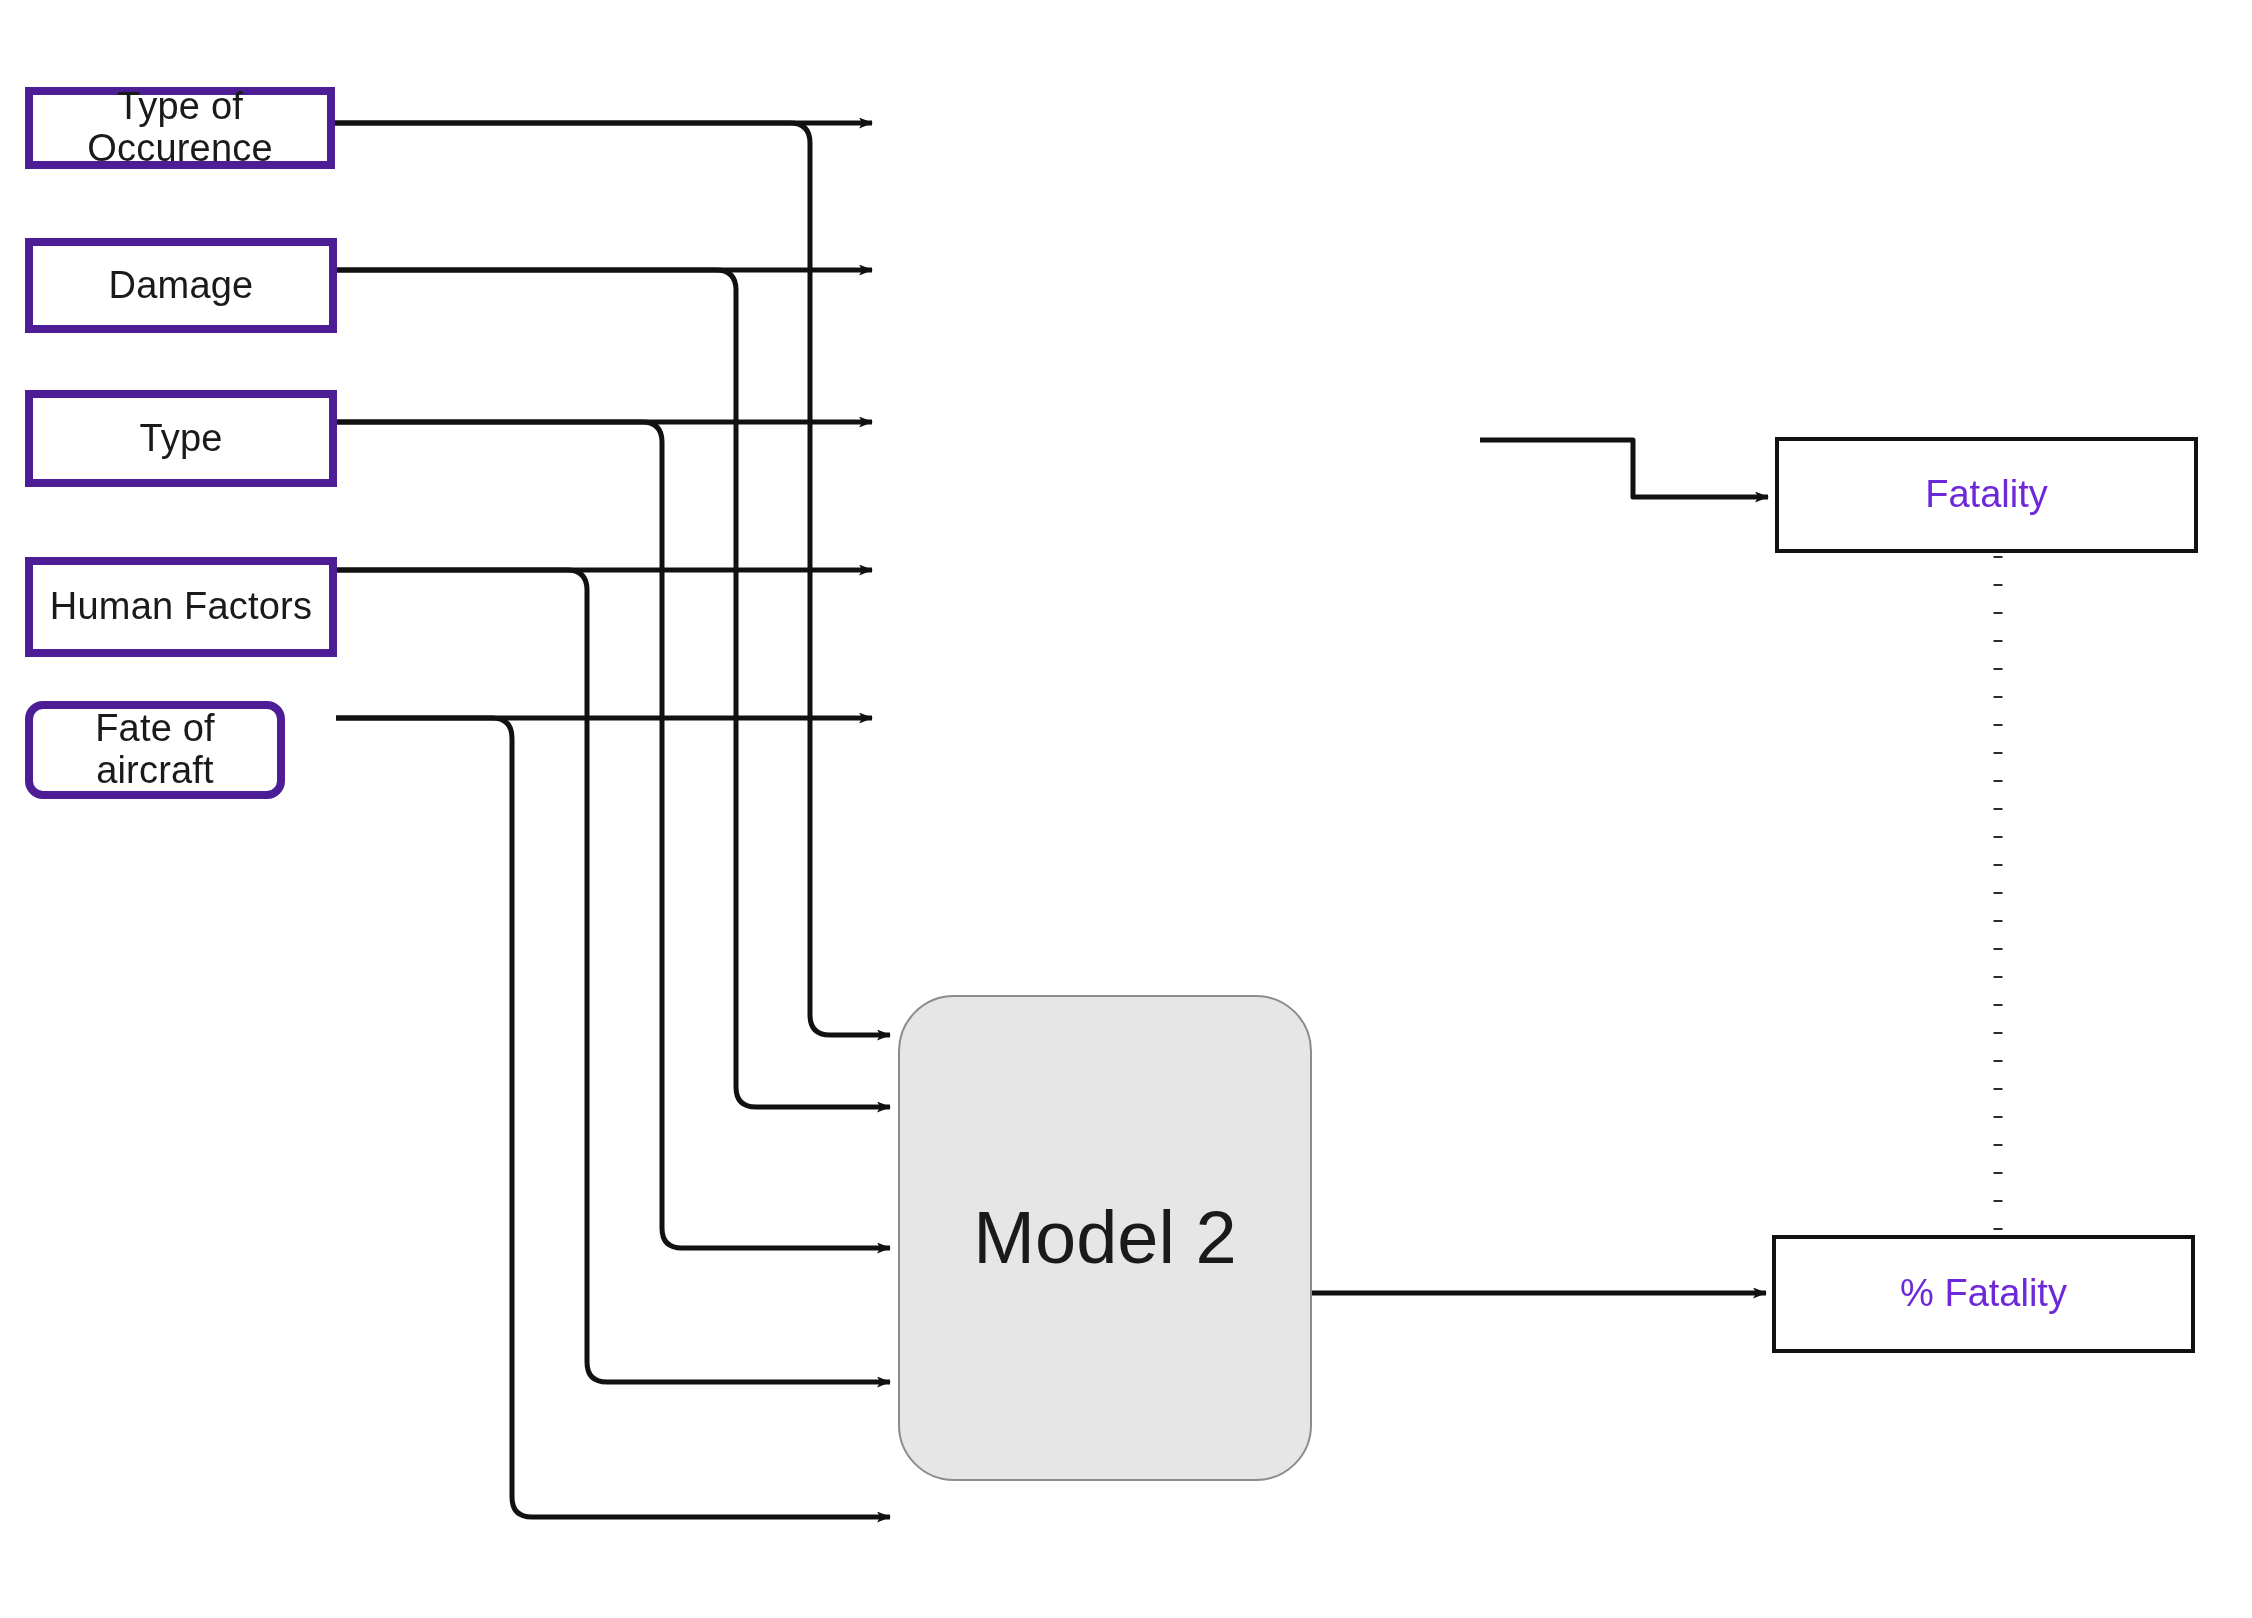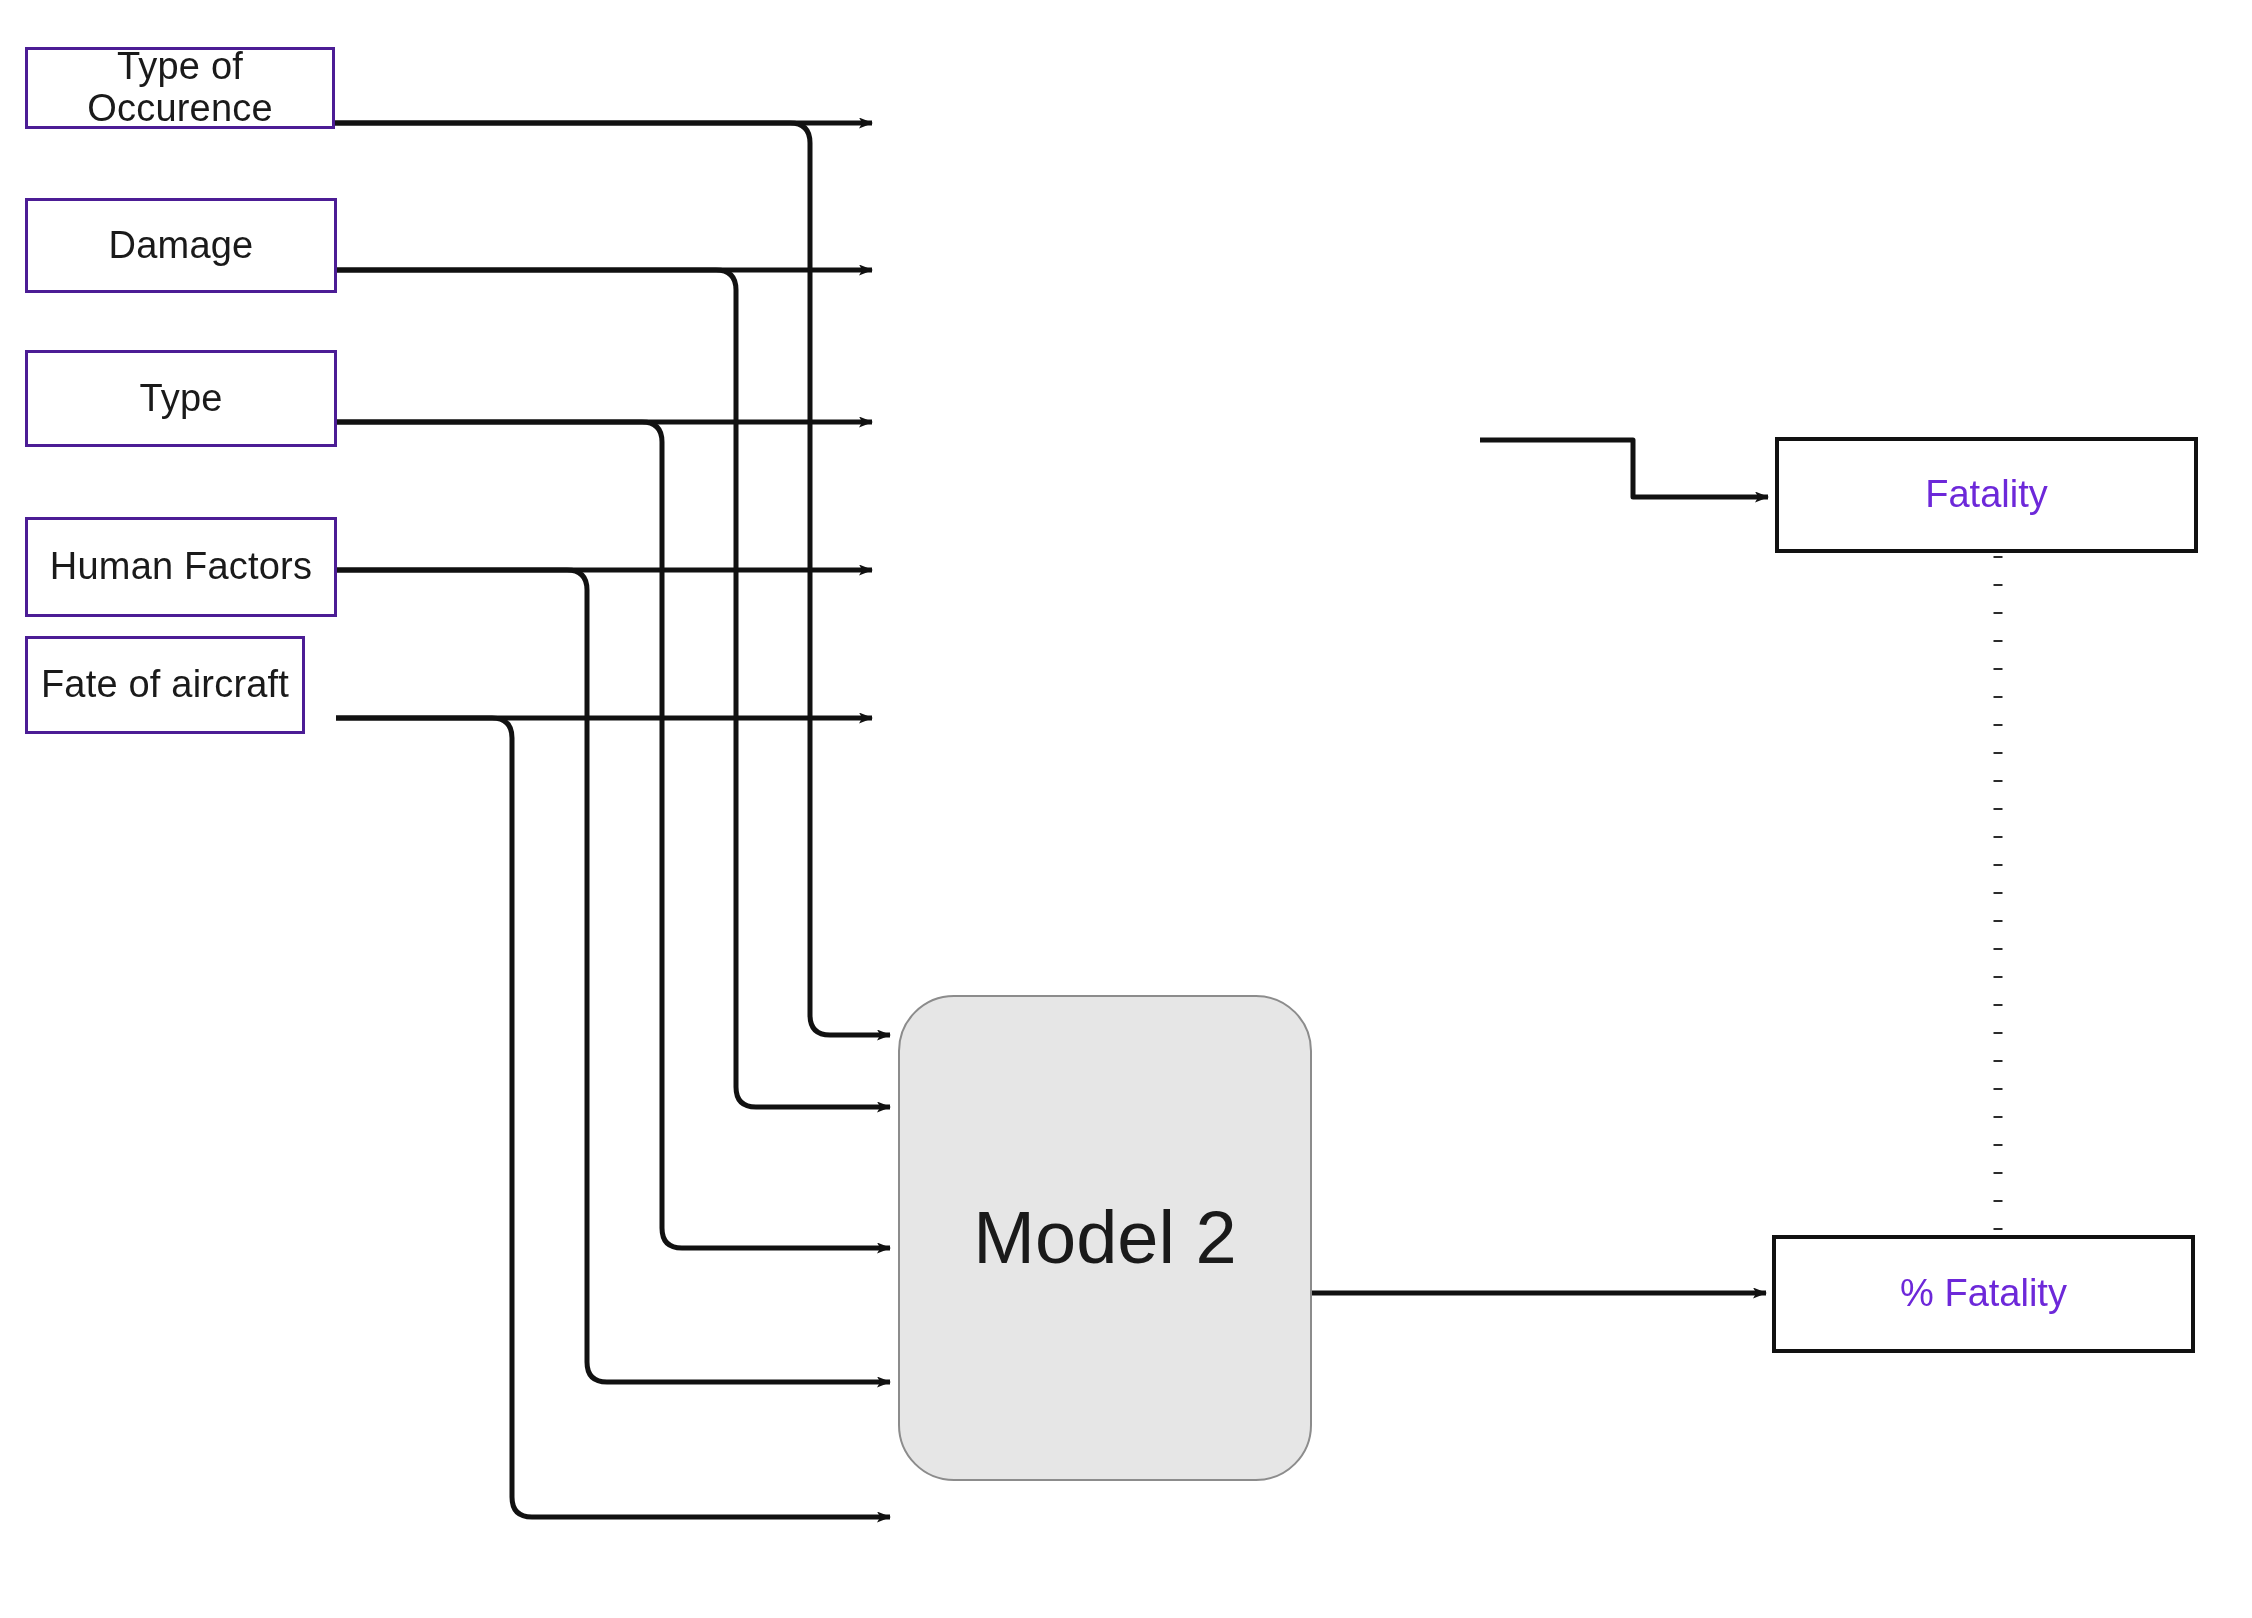--- a/index.html
+++ b/index.html
@@ -29,24 +29,25 @@
   .node {
     position: absolute;
     box-sizing: border-box;
     display: flex;
     align-items: center;
     justify-content: center;
     text-align: center;
   }
   .input-box {
     background: #ffffff;
-    border: 3px solid #4c1d95;
+    border: 8px solid #4c1d95;
     color: #1a1a1a;
     font-size: 38px;
     letter-spacing: 0.2px;
+    margin-top: 40px;
   }
   .output-box {
     background: #ffffff;
     border: 4px solid #111111;
     color: #6d28d9;
     font-size: 38px;
   }
   .model-box {
     background: #e6e6e6;
     border: 2px solid #8c8c8c;
@@ -108,21 +109,21 @@
   </div>
 
   <div class="node input-box" style="left:25px; top:350px; width:312px; height:97px;">
     <span class="node-label">Type</span>
   </div>
 
   <div class="node input-box" style="left:25px; top:517px; width:312px; height:100px;">
     <span class="node-label">Human Factors</span>
   </div>
 
-  <div class="node input-box" style="left:25px; top:636px; width:280px; height:98px;">
+  <div class="node input-box" style="left:25px; top:661px; width:260px; height:98px;border-radius:18px;">
     <span class="node-label">Fate of aircraft</span>
   </div>
 
 
   <div class="node model-box" style="left:898px; top:995px; width:414px; height:486px;">
     <span class="node-label">Model 2</span>
   </div>
 
   <div class="node output-box" style="left:1775px; top:437px; width:423px; height:116px;">
     <span class="node-label">Fatality</span>

